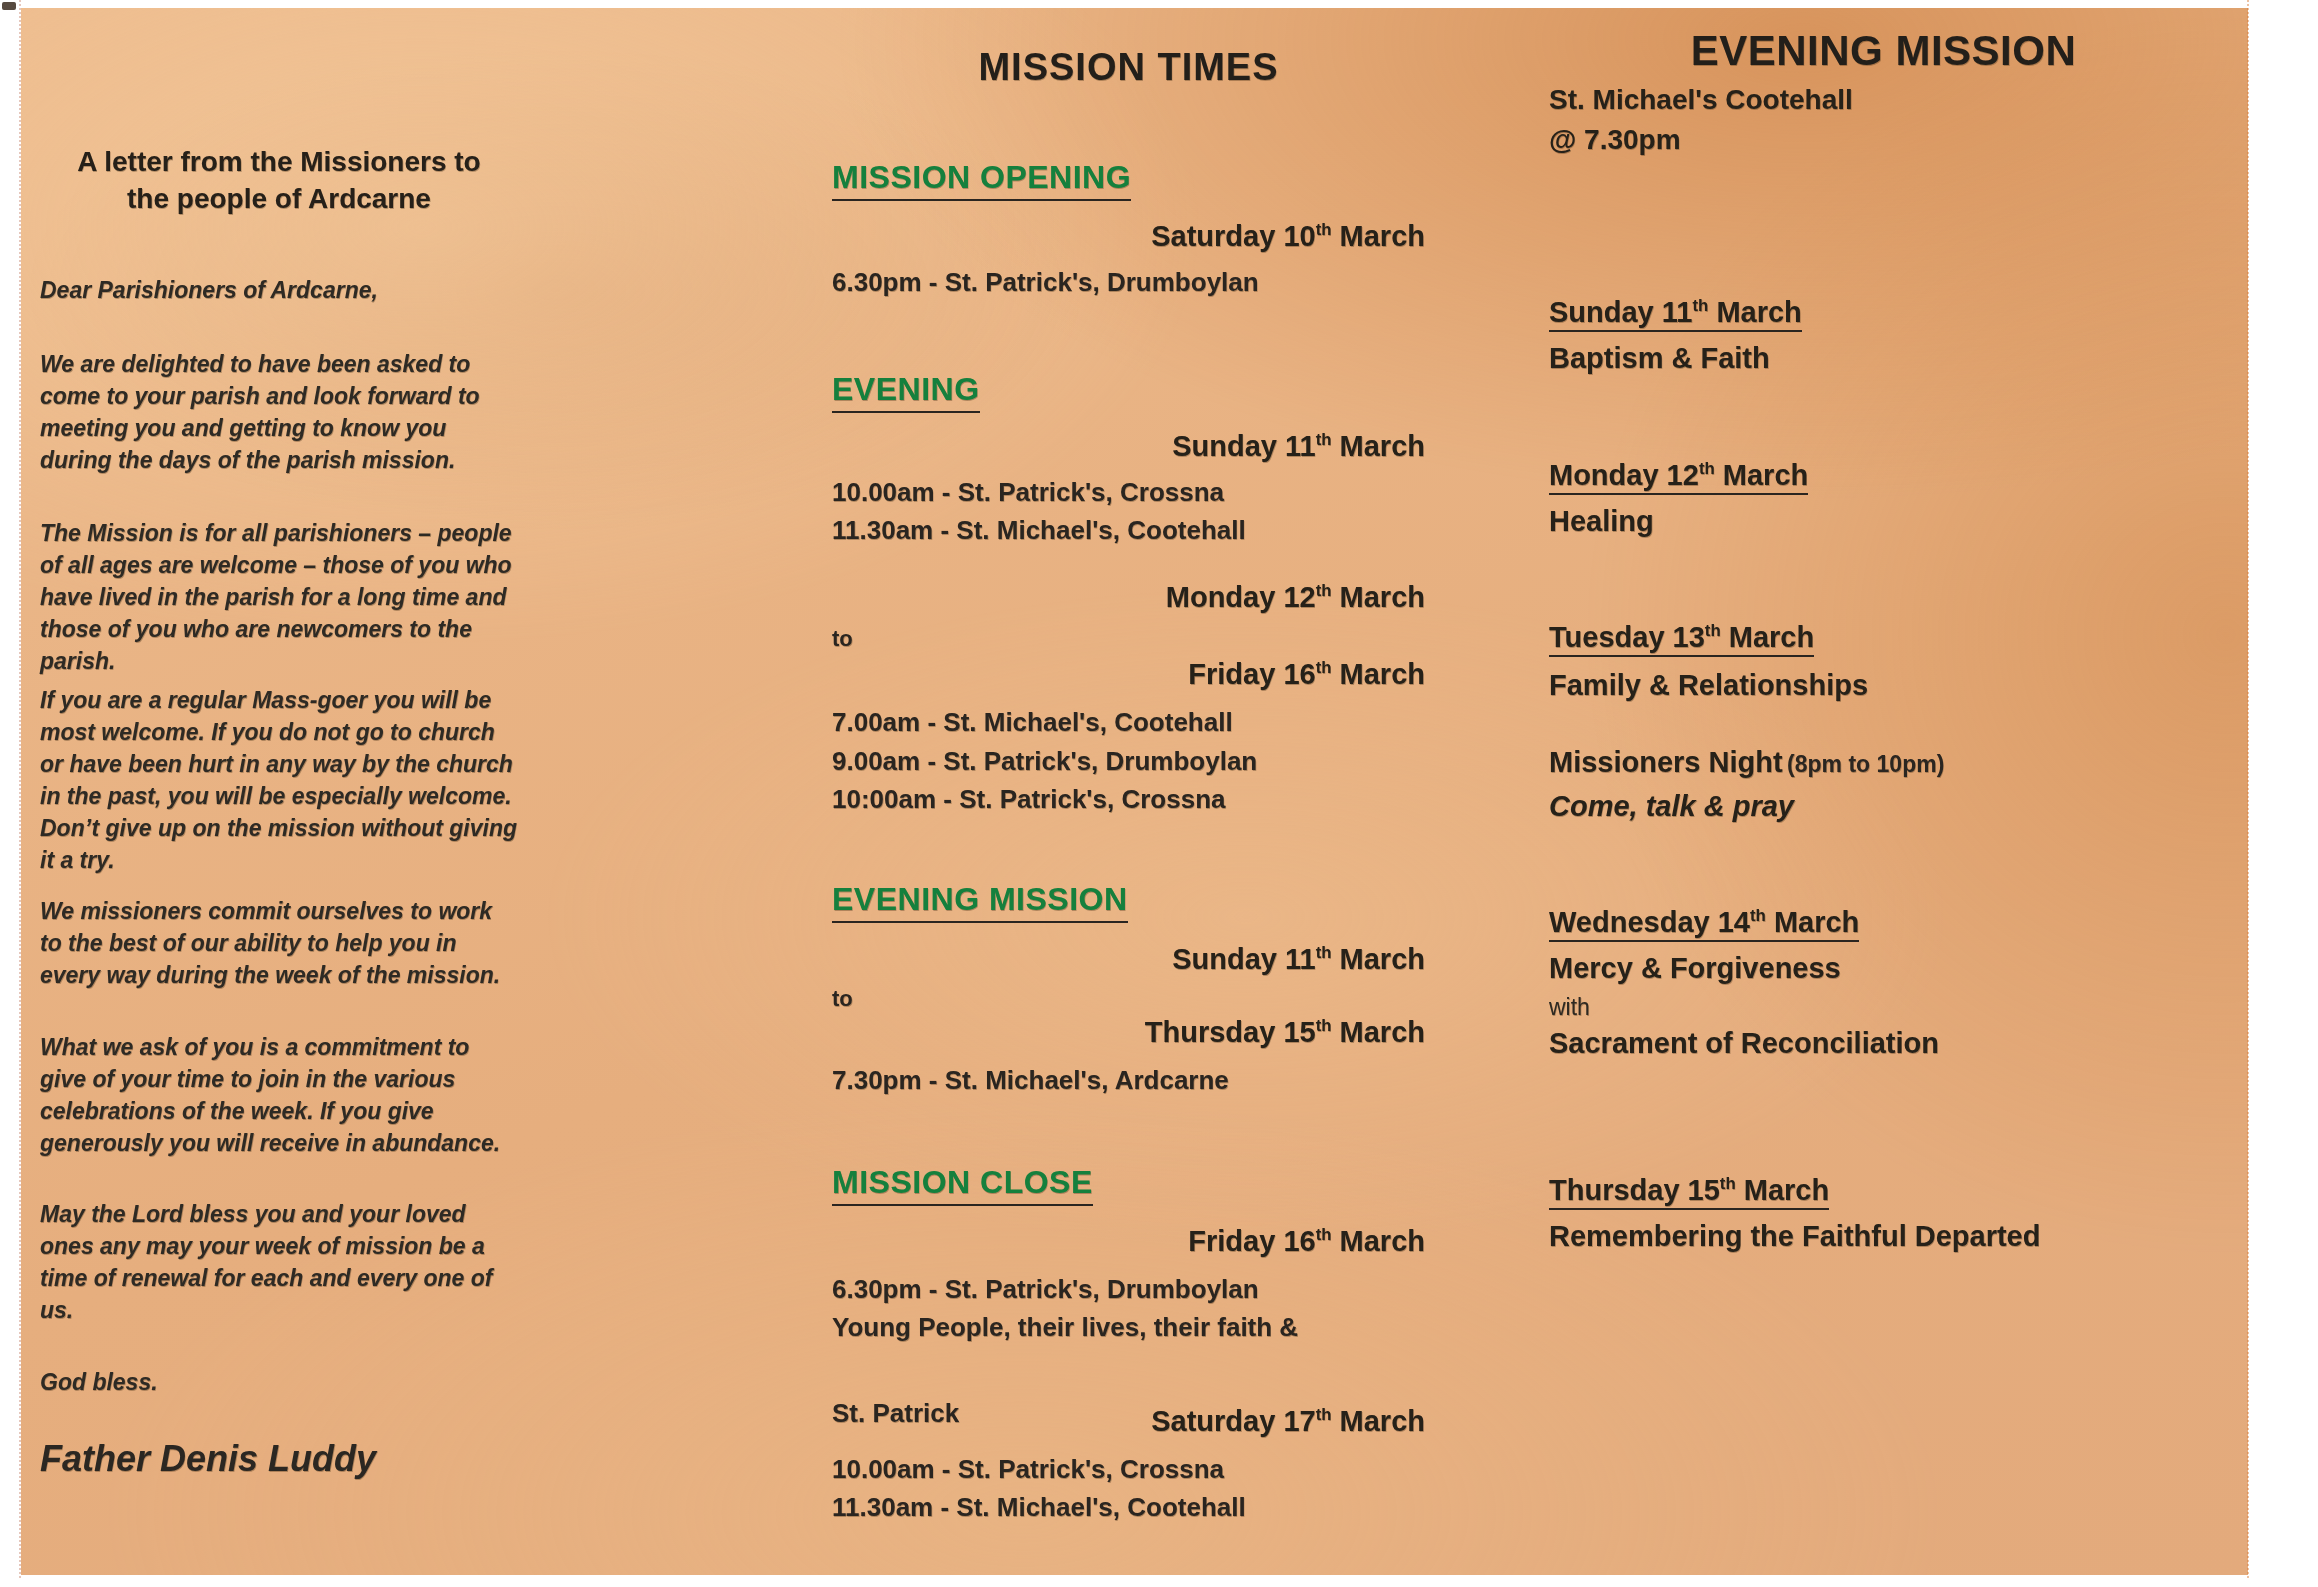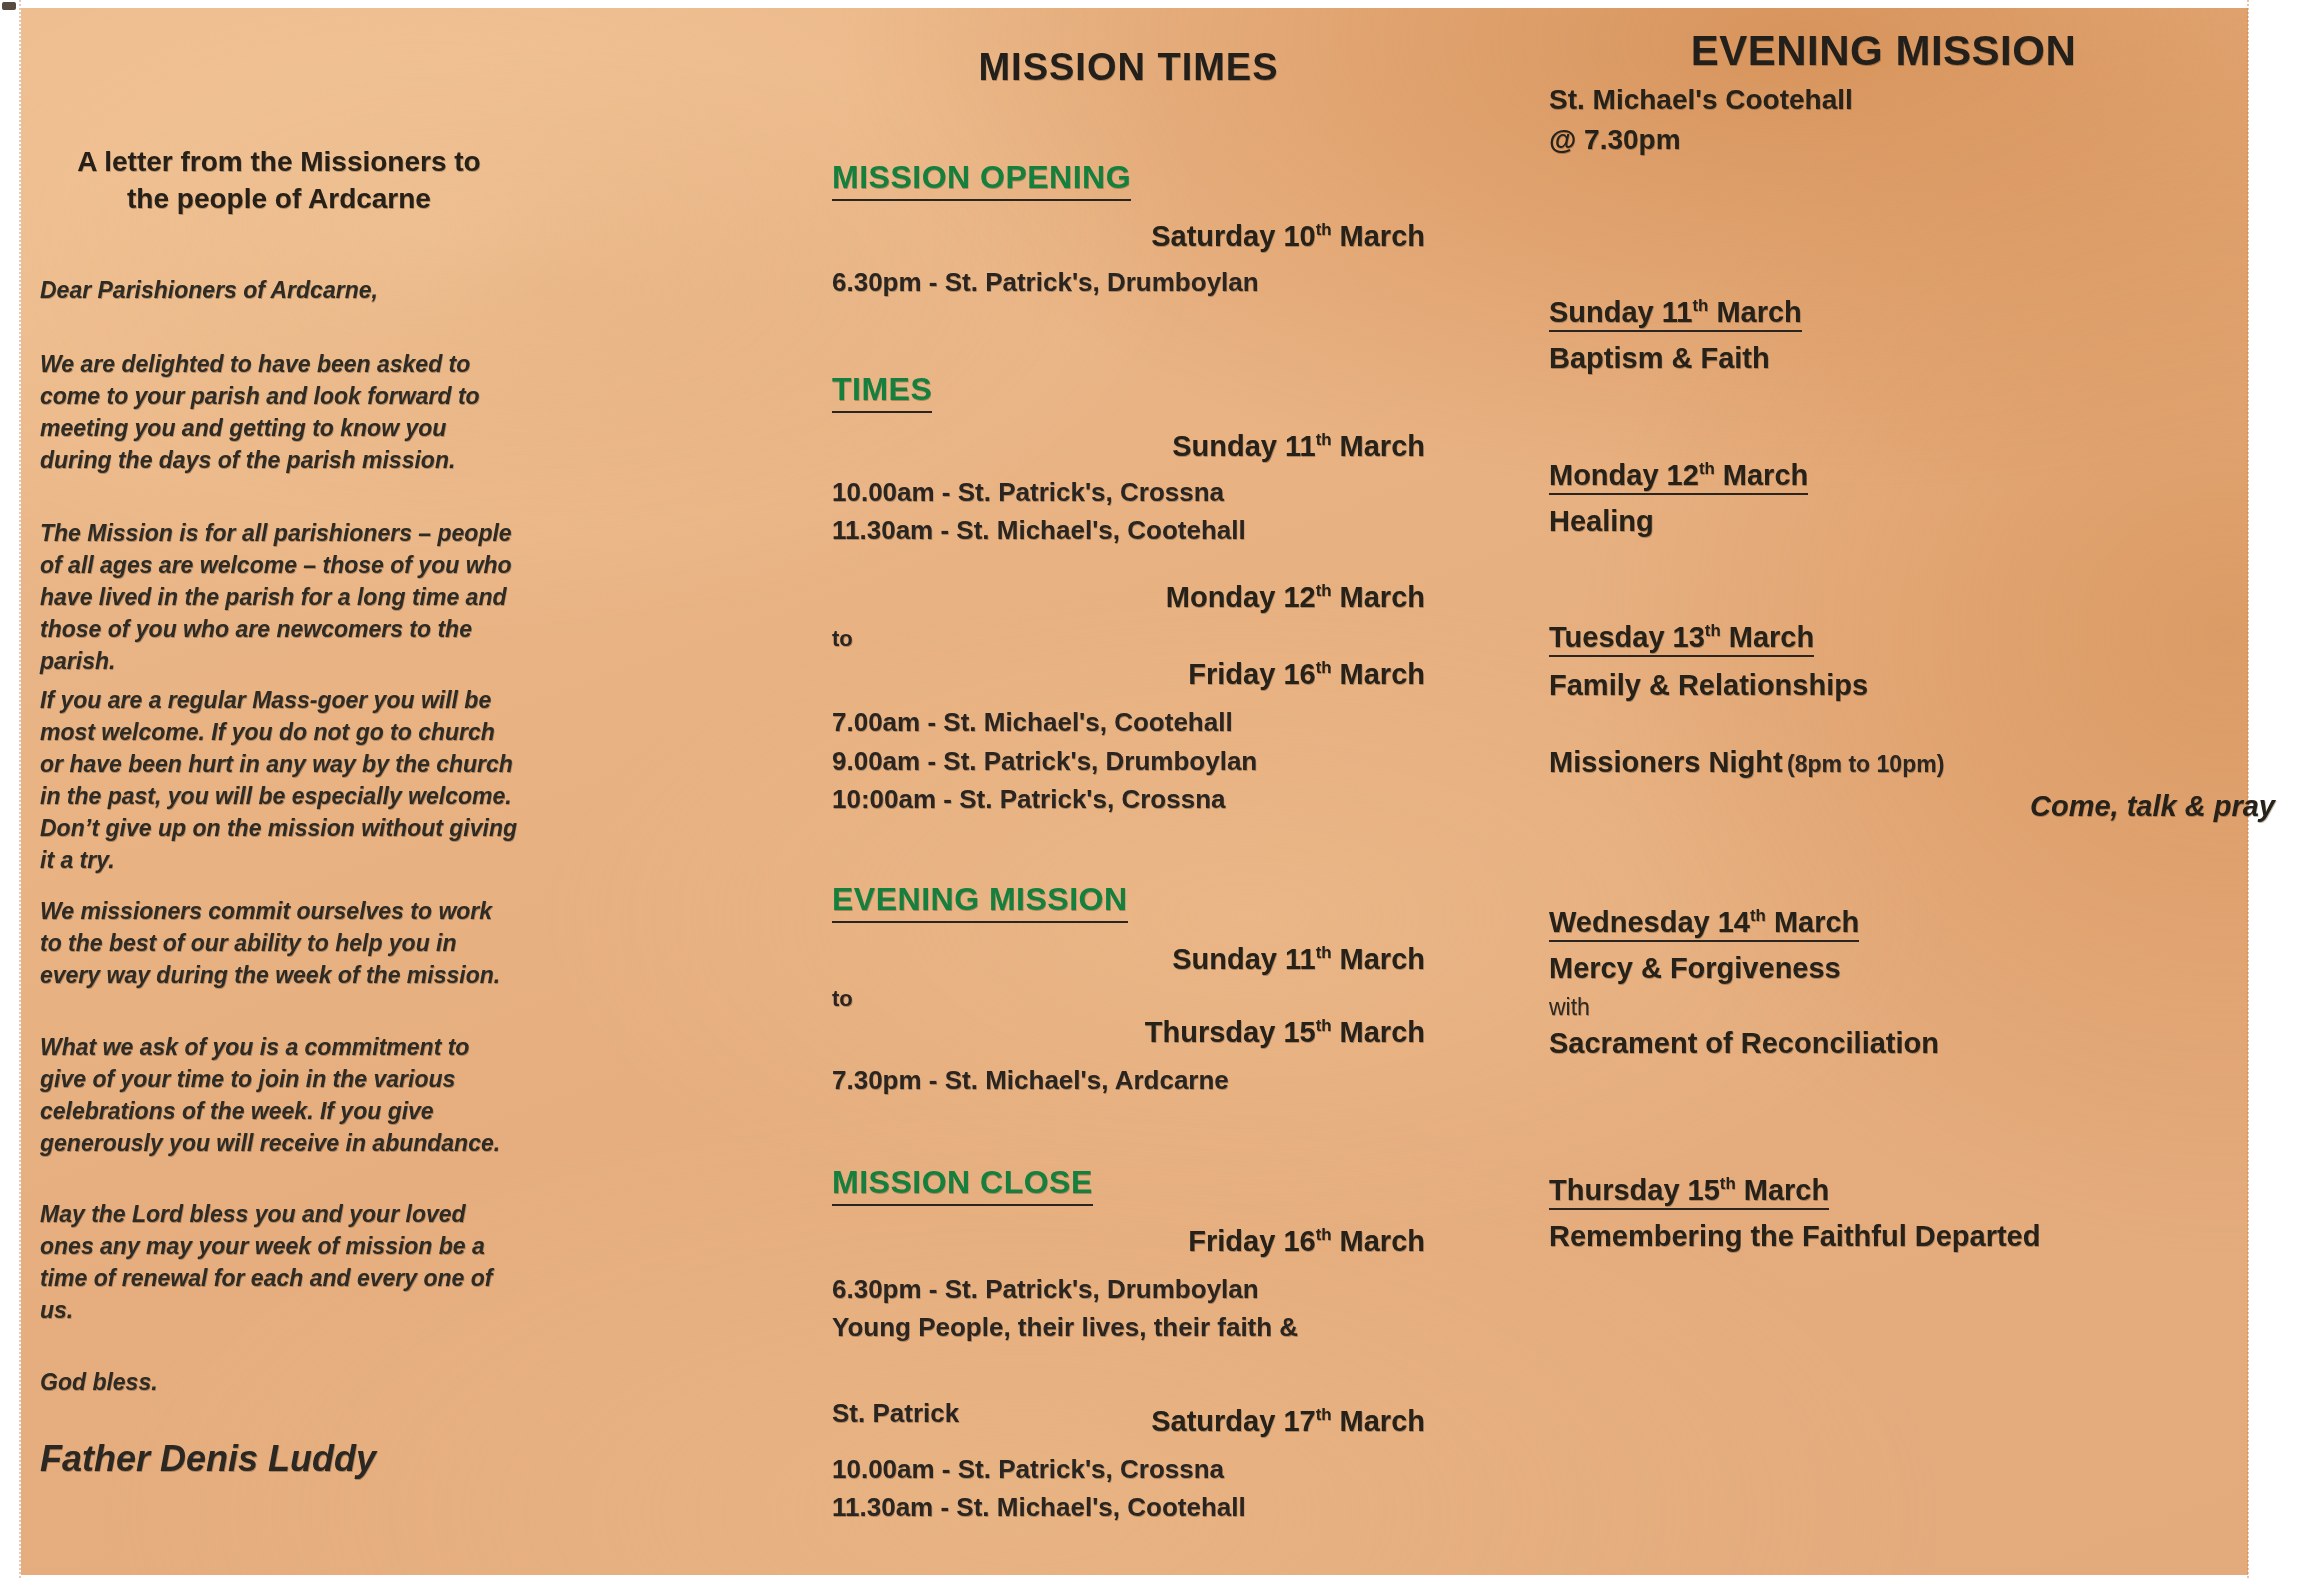--- a/index.html
+++ b/index.html
@@ -90,21 +90,21 @@
   <div class="col col-mid ink">
     <div class="blk mt-title" style="top:46px;">MISSION TIMES</div>
 
     <div class="blk" style="top:159px;">
       <span class="mt-heading u">MISSION OPENING</span>
     </div>
     <div class="blk date" style="top:220px;">Saturday 10<sup>th</sup> March</div>
     <div class="blk detail" style="top:267px;">6.30pm - St. Patrick's, Drumboylan</div>
 
     <div class="blk" style="top:371px;">
-      <span class="mt-heading u">TIMES</span>
+      <span class="mt-heading u">EVENING</span>
     </div>
     <div class="blk date" style="top:430px;">Sunday 11<sup>th</sup> March</div>
     <div class="blk detail" style="top:477px;">10.00am - St. Patrick's, Crossna</div>
     <div class="blk detail" style="top:515px;">11.30am - St. Michael's, Cootehall</div>
 
     <div class="blk date" style="top:581px;">Monday 12<sup>th</sup> March</div>
     <div class="blk to-label" style="top:626px;">to</div>
     <div class="blk date" style="top:658px;">Friday 16<sup>th</sup> March</div>
     <div class="blk detail" style="top:707px;">7.00am - St. Michael's, Cootehall</div>
     <div class="blk detail" style="top:746px;">9.00am - St. Patrick's, Drumboylan</div>
@@ -146,21 +146,21 @@
     <div class="blk entry-theme" style="top:505px;">Healing</div>
 
     <div class="blk entry-date" style="top:621px;">
       <span class="u">Tuesday 13<sup>th</sup> March</span>
     </div>
     <div class="blk entry-theme" style="top:669px;">Family &amp; Relationships</div>
     <div class="blk" style="top:746px;">
       <span class="entry-theme">Missioners Night</span>
       <span class="nn-time">(8pm to 10pm)</span>
     </div>
-    <div class="blk entry-italic" style="top:790px;text-align:right;">Come, talk &amp; pray</div>
+    <div class="blk entry-italic" style="top:790px;">Come, talk &amp; pray</div>
 
     <div class="blk entry-date" style="top:906px;">
       <span class="u">Wednesday 14<sup>th</sup> March</span>
     </div>
     <div class="blk entry-theme" style="top:952px;">Mercy &amp; Forgiveness</div>
     <div class="blk entry-plain" style="top:994px;">with</div>
     <div class="blk entry-theme" style="top:1027px;">Sacrament of Reconciliation</div>
 
     <div class="blk entry-date" style="top:1174px;">
       <span class="u">Thursday 15<sup>th</sup> March</span>

